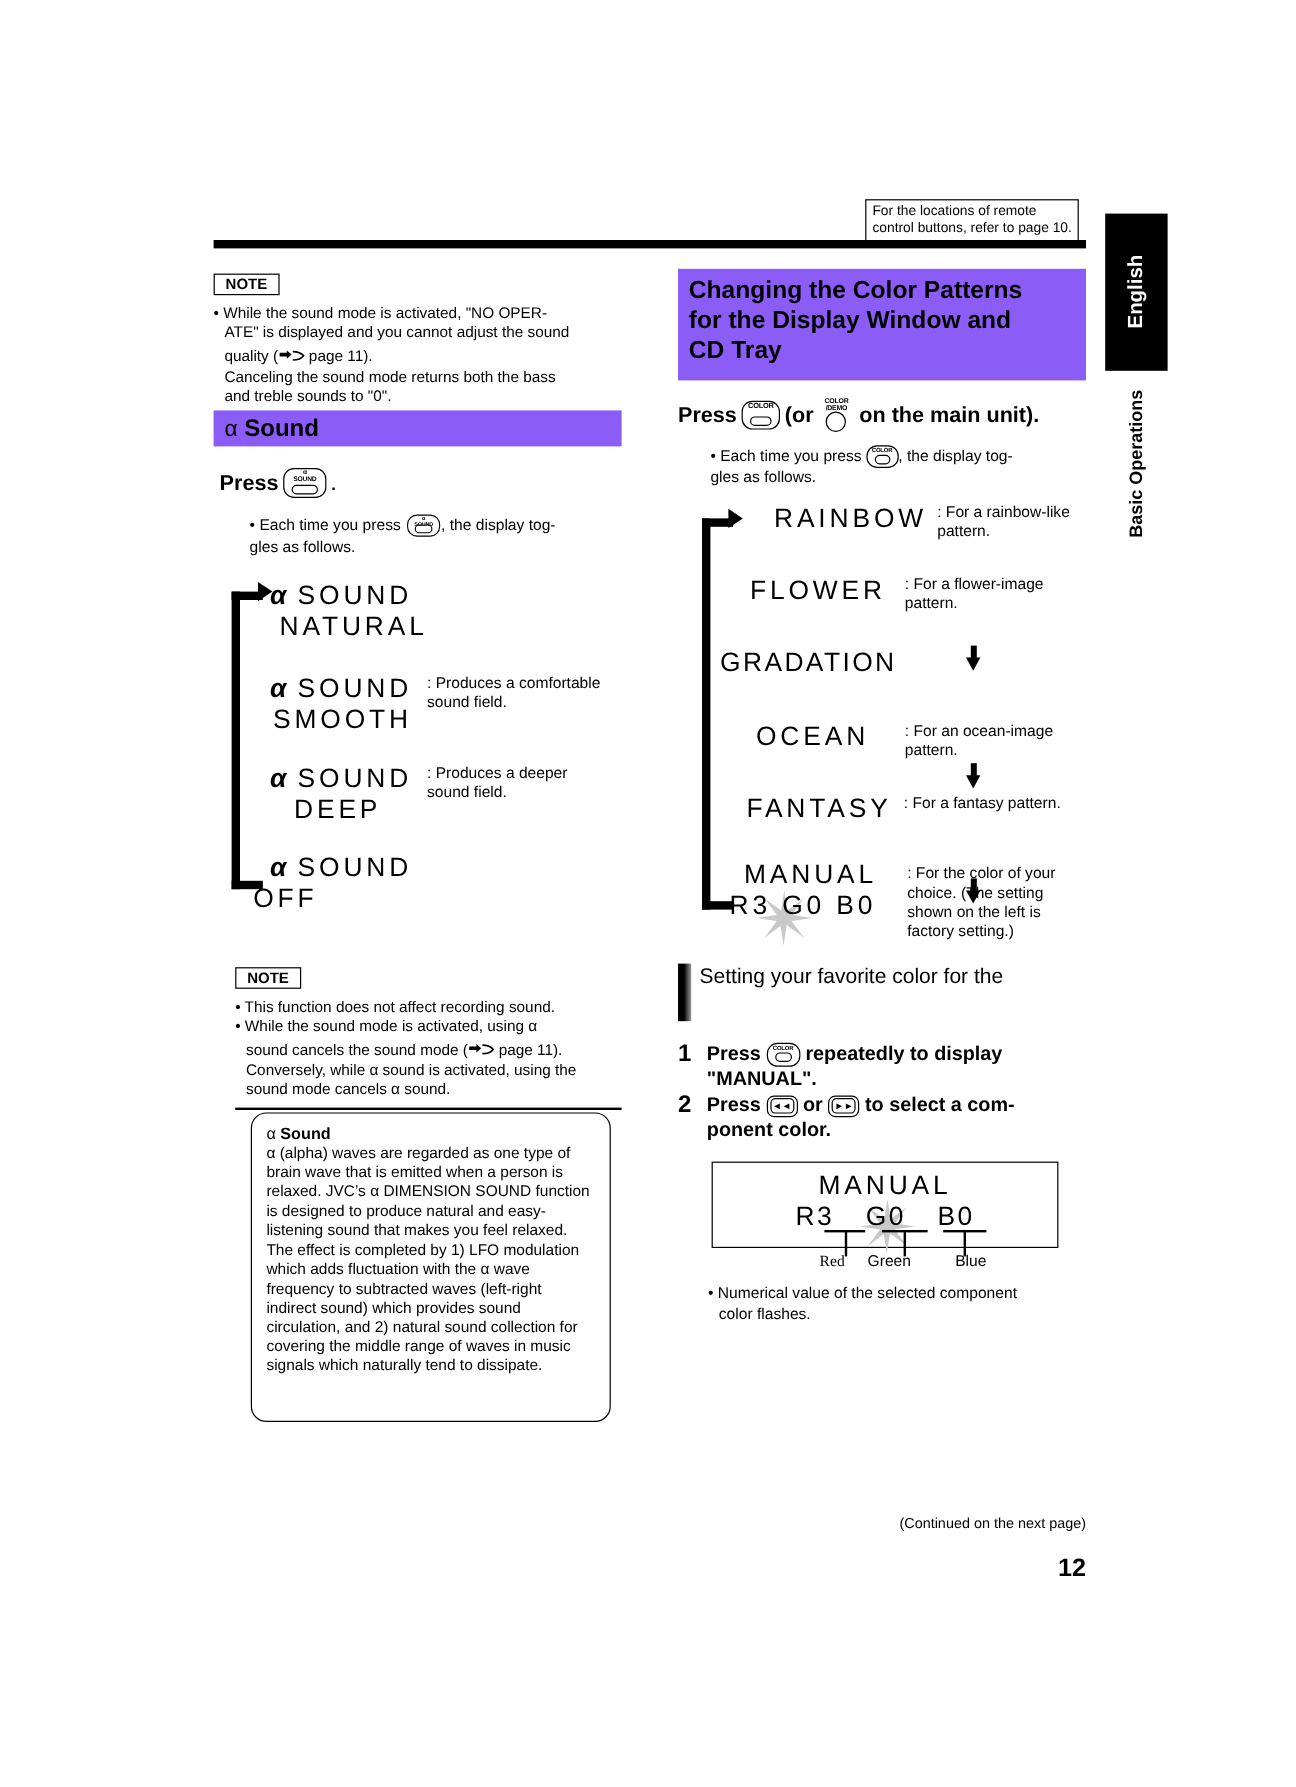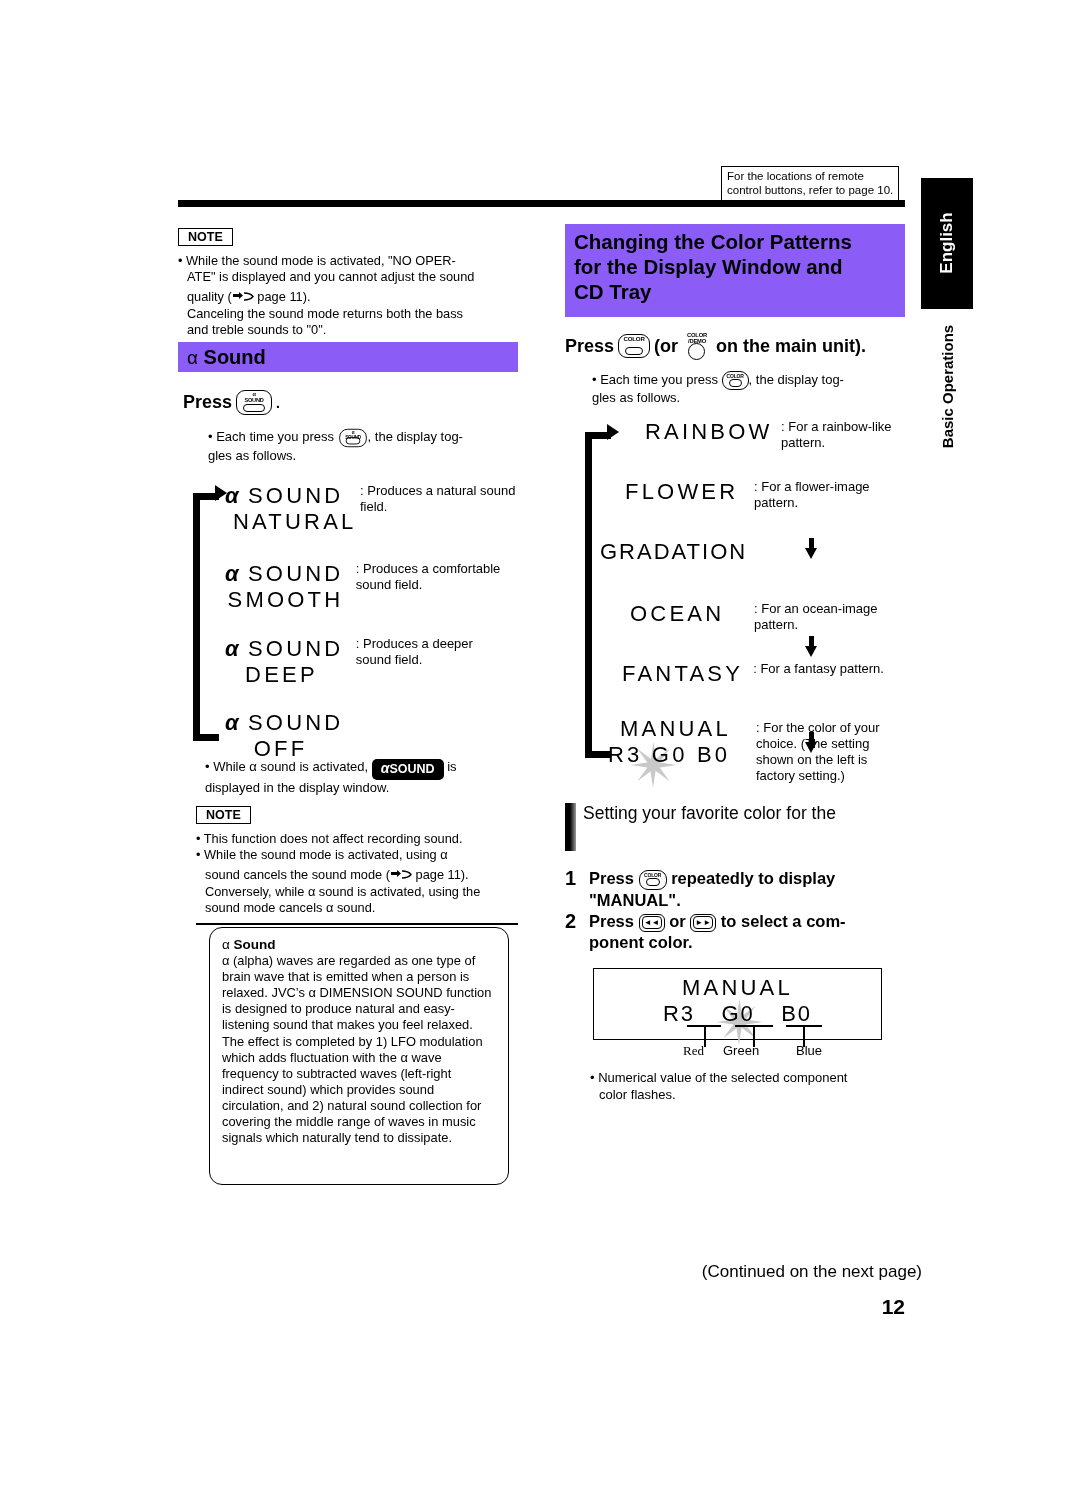--- a/index.html
+++ b/index.html
@@ -108,21 +108,21 @@
   #manual-box{left:593px;top:968px;width:289px;height:72px;border:1.7px solid #000;box-sizing:border-box;}
   .ul-tick{position:absolute;width:1.8px;height:22px;background:#000;}
   .ul-line{position:absolute;height:1.8px;background:#000;}
 
   
   .burst{position:absolute;width:46px;height:46px;pointer-events:none;}
   .burst span{position:absolute;left:50%;top:50%;width:7px;height:23px;background:#c9c9c9;
       transform-origin:50% 0;margin-left:-3.5px;
       clip-path:polygon(50% 100%,0 0,100% 0);}
 
-  #footer-cont{left:17px;top:1262px;width:905px;text-align:right;font-size:17px;}
+  #footer-cont{left:0;top:1262px;width:905px;text-align:right;font-size:12px;}
   #page-num{left:0;top:1295px;width:905px;text-align:right;font-size:21px;font-weight:bold;}
 </style>
 </head>
 <body>
 
 <div class="pg">
 
   <div id="remote-note" class="abs">For the locations of remote control buttons, refer to page 10.</div>
 
   <div id="top-rule" class="abs"></div>
@@ -180,24 +180,20 @@
 
   <div class="abs flow-loop" style="left:193px;top:493px;height:248px;"></div>
   <div class="abs arrowhead" style="left:215px;top:485px;"></div>
 
   <div class="abs" style="left:225px;top:483px;width:300px;">
     <div style="display:flex;">
         <div style="width:125px;">
       <div class="lcd"><span class="lcd-b">α</span> <span>SOUND</span></div>
       <div class="lcd" style="text-align:center;margin-left:8px;">NATURAL</div>
     </div>
-    <div class="desc" style="margin-left:10px;width:175px;">
-      <div>: Produces a natural sound</div>
-      <div>field.</div>
-    </div>
       </div>
   </div>
   <div class="abs dn-arrow" style="left:271px;top:538px;"></div>
 
   <div class="abs" style="left:225px;top:561px;width:300px;">
     <div style="display:flex;">
         <div style="width:125px;">
       <div class="lcd"><span class="lcd-b">α</span> <span>SOUND</span></div>
       <div class="lcd" style="text-align:center;">SMOOTH</div>
     </div>
@@ -220,31 +216,25 @@
       <div>sound field.</div>
     </div>
       </div>
   </div>
   <div class="abs dn-arrow" style="left:271px;top:688px;"></div>
 
   <div class="abs" style="left:225px;top:710px;width:300px;">
     <div style="display:flex;">
         <div style="width:125px;">
       <div class="lcd"><span class="lcd-b">α</span> <span>SOUND</span></div>
-      <div class="lcd" style="text-align:center;margin-left:-14px;">OFF</div>
-    </div>
-      </div>
-  </div>
-
-  <div class="abs bullet-txt" style="left:205px;top:759px;width:330px;">
-    <span>• While α sound is activated,</span>
-    <span class="pill"><em>α</em><span>SOUND</span></span>
-    <span>is</span>
-    <div>displayed in the display window.</div>
-  </div>
+      <div class="lcd" style="margin-left:-14px;">OFF</div>
+    </div>
+      </div>
+  </div>
+
 
   <div class="abs" style="left:196px;top:806px;width:322px;">
     <div class="note-head">
       <div class="rule"></div>
       <div class="lbl">NOTE</div>
     </div>
     <div class="note-body" style="margin-top:6px;">
       <div style="text-indent:-9px;">• This function does not affect recording sound.</div>
       <div style="text-indent:-9px;">• While the sound mode is activated, using α</div>
       <div style="margin-top:4px;">

